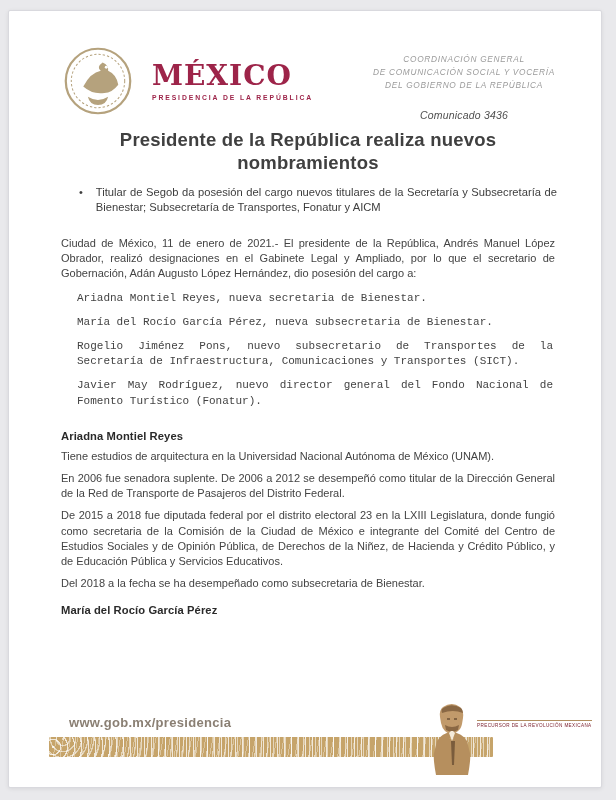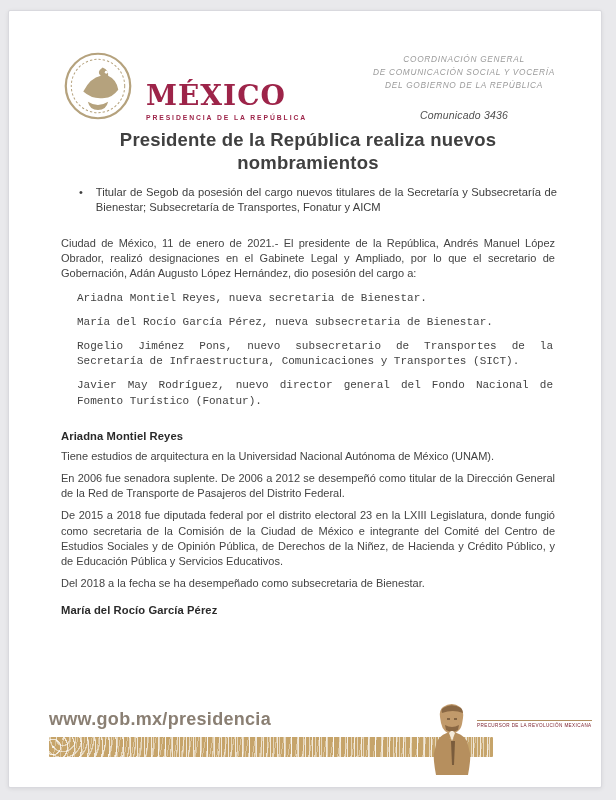--- a/index.html
+++ b/index.html
@@ -18,21 +18,21 @@
     border:1px solid #d9d9de;
     border-radius:2px;
     box-shadow:0 1px 4px rgba(0,0,0,0.08);
     display:flex;
     flex-direction:column;
   }
   .content { padding:0 46px 0 52px; }
 
   
   .hdr { display:flex; justify-content:space-between; padding-top:30px; }
-  .brand { display:flex; align-items:flex-end; gap:11px; }
+  .brand { display:flex; align-items:center; gap:17px; }
   .emblem { width:74px; height:70px; flex:0 0 auto; }
   .wordmark {
     font-family:"DejaVu Serif", serif;
     font-weight:bold;
     font-size:28px;
     letter-spacing:1px;
     color:#9d2449;
     line-height:1;
   }
   .brand-sub {
@@ -108,22 +108,22 @@
     margin-top:7px;
     font-size:11px;
     line-height:15.2px;
     color:#434343;
     text-align:justify;
   }
 
   
   .ftr { margin-top:auto; padding:0 0 30px 0; position:relative; }
   .ftr-url {
-    margin-left:40px;
-    font-size:18px;
+    margin-left:60px;
+    font-size:13px;
     font-weight:bold;
     letter-spacing:.3px;
     color:#8a7f73;
   }
   .band-wrap { position:relative; margin:7px 40px 0 40px; height:20px; }
   .pattern-band {
     position:absolute; left:0; top:0; bottom:0; right:68px;
     background-color:#c6a46a;
     background-image:
       repeating-radial-gradient(circle at 4px 10px, rgba(255,255,255,.75) 0 1px, rgba(255,255,255,0) 1.5px 7px),

